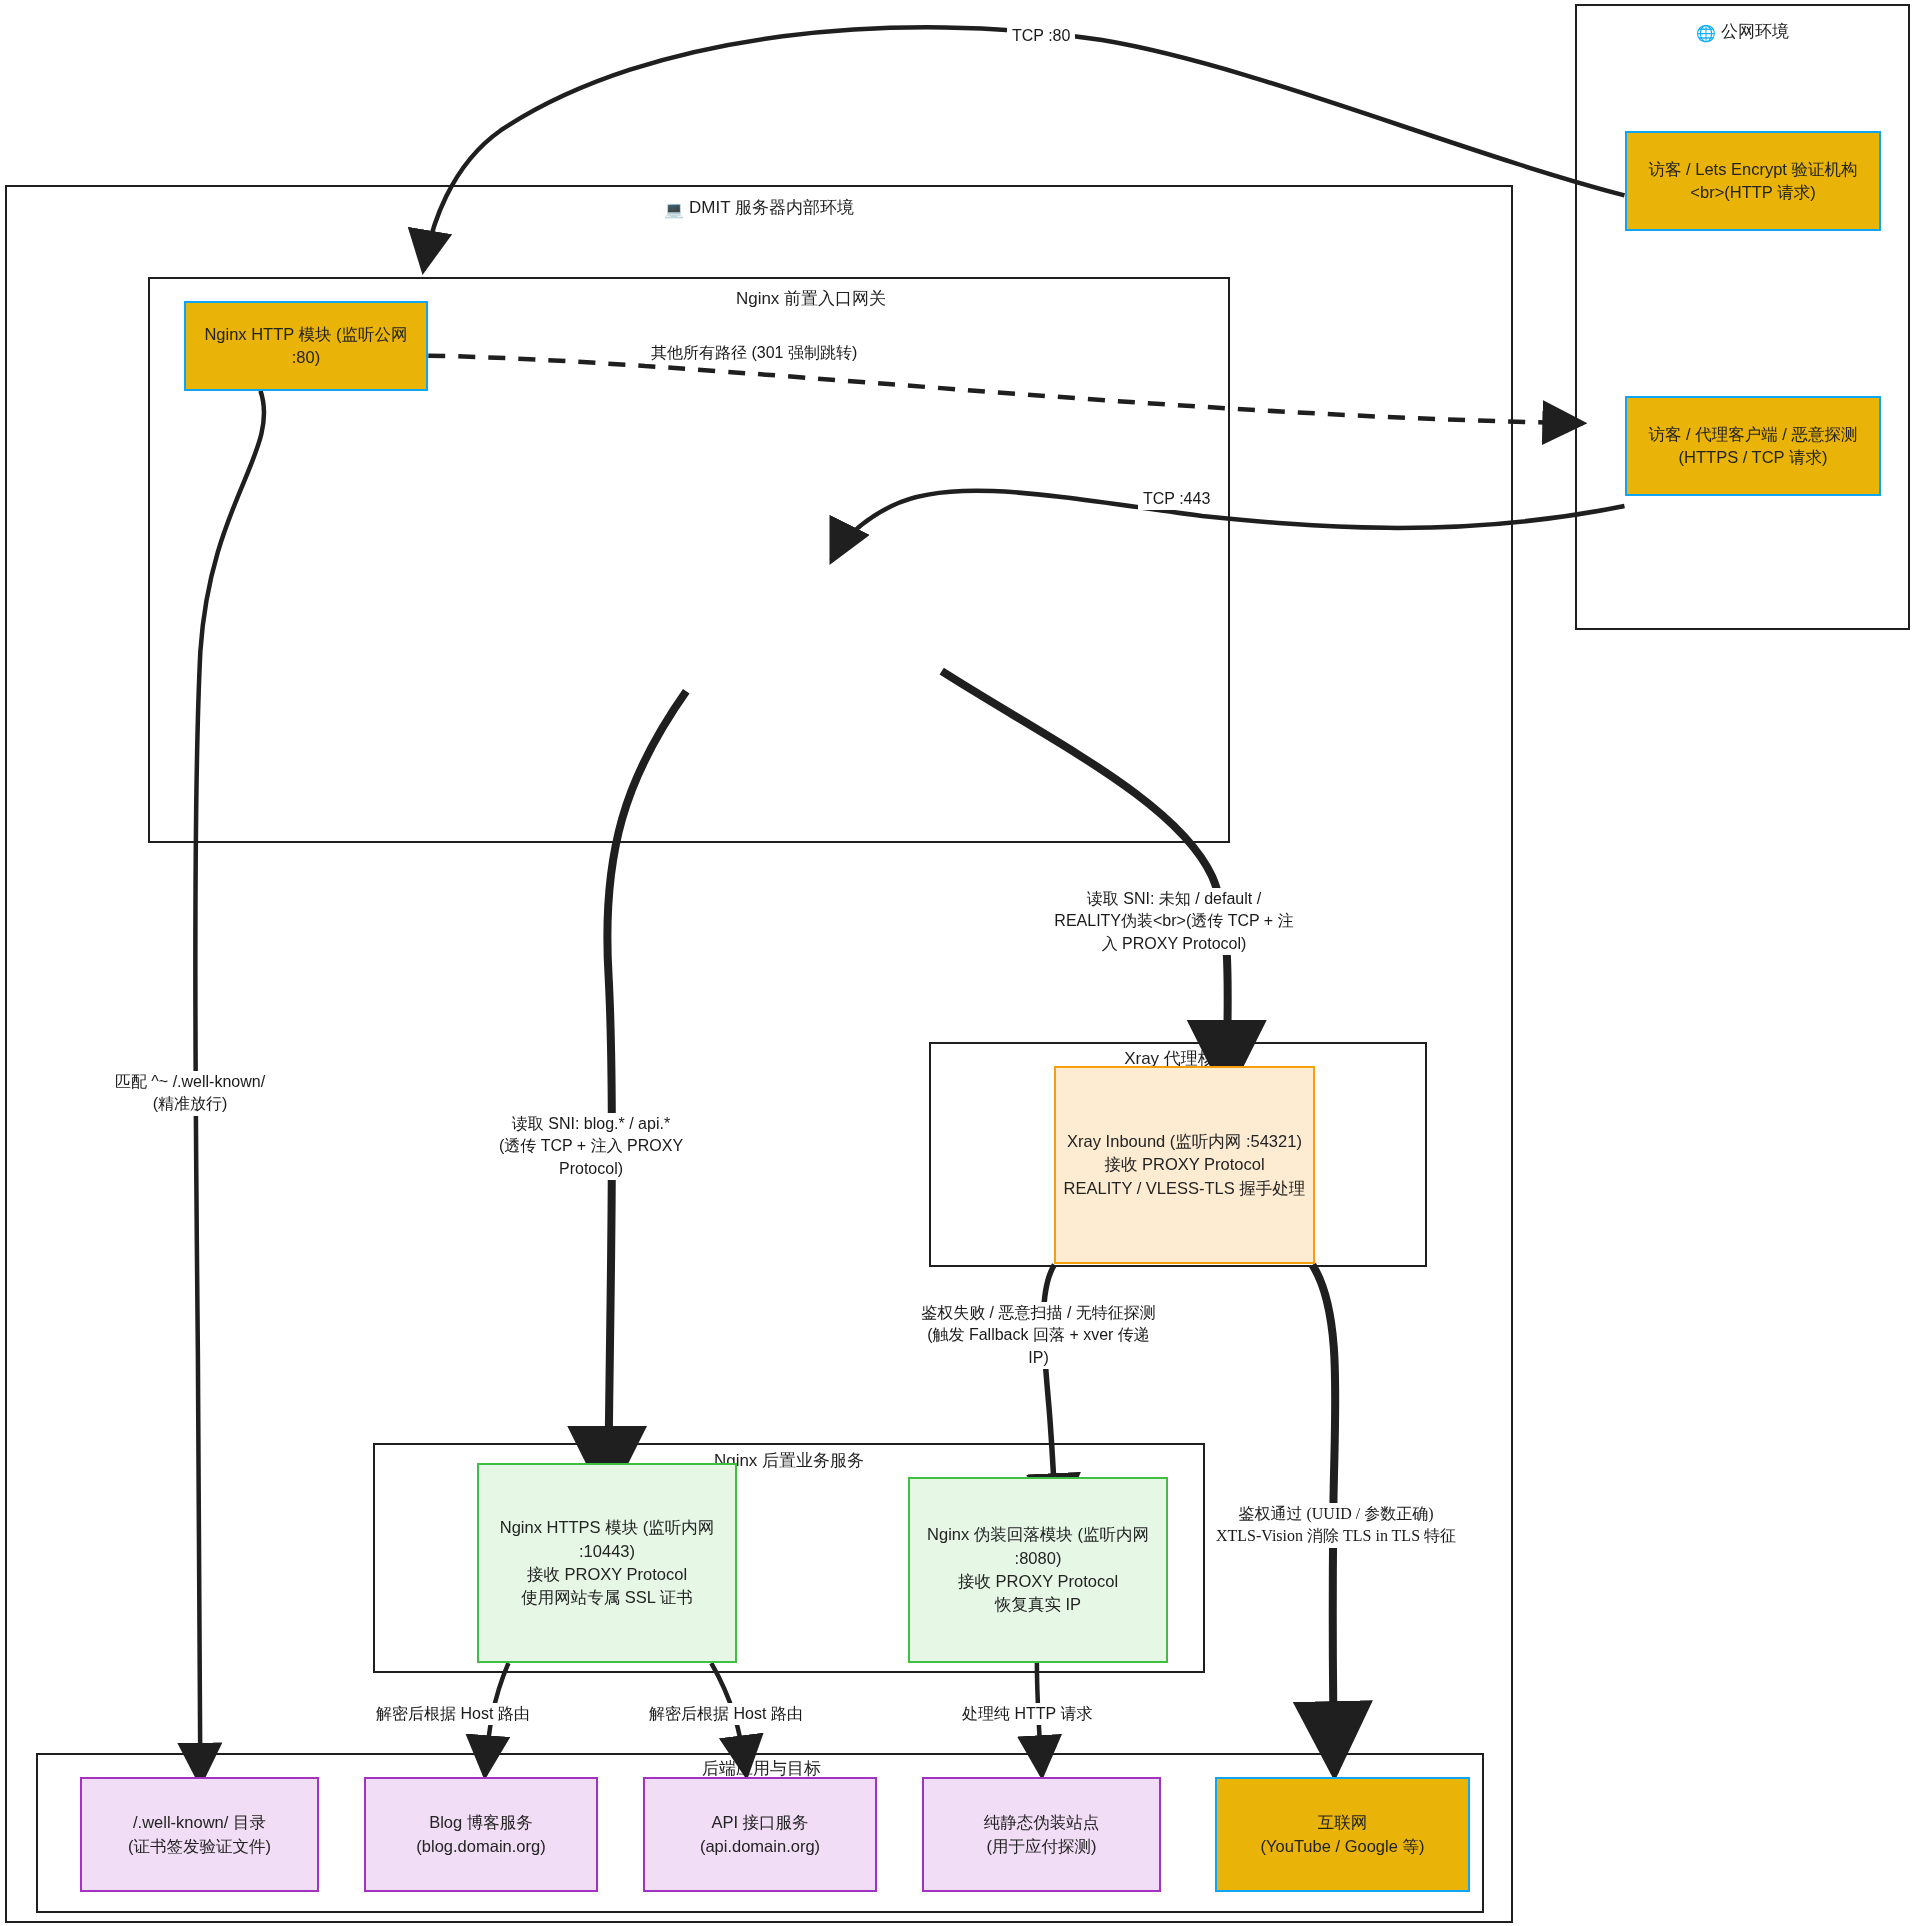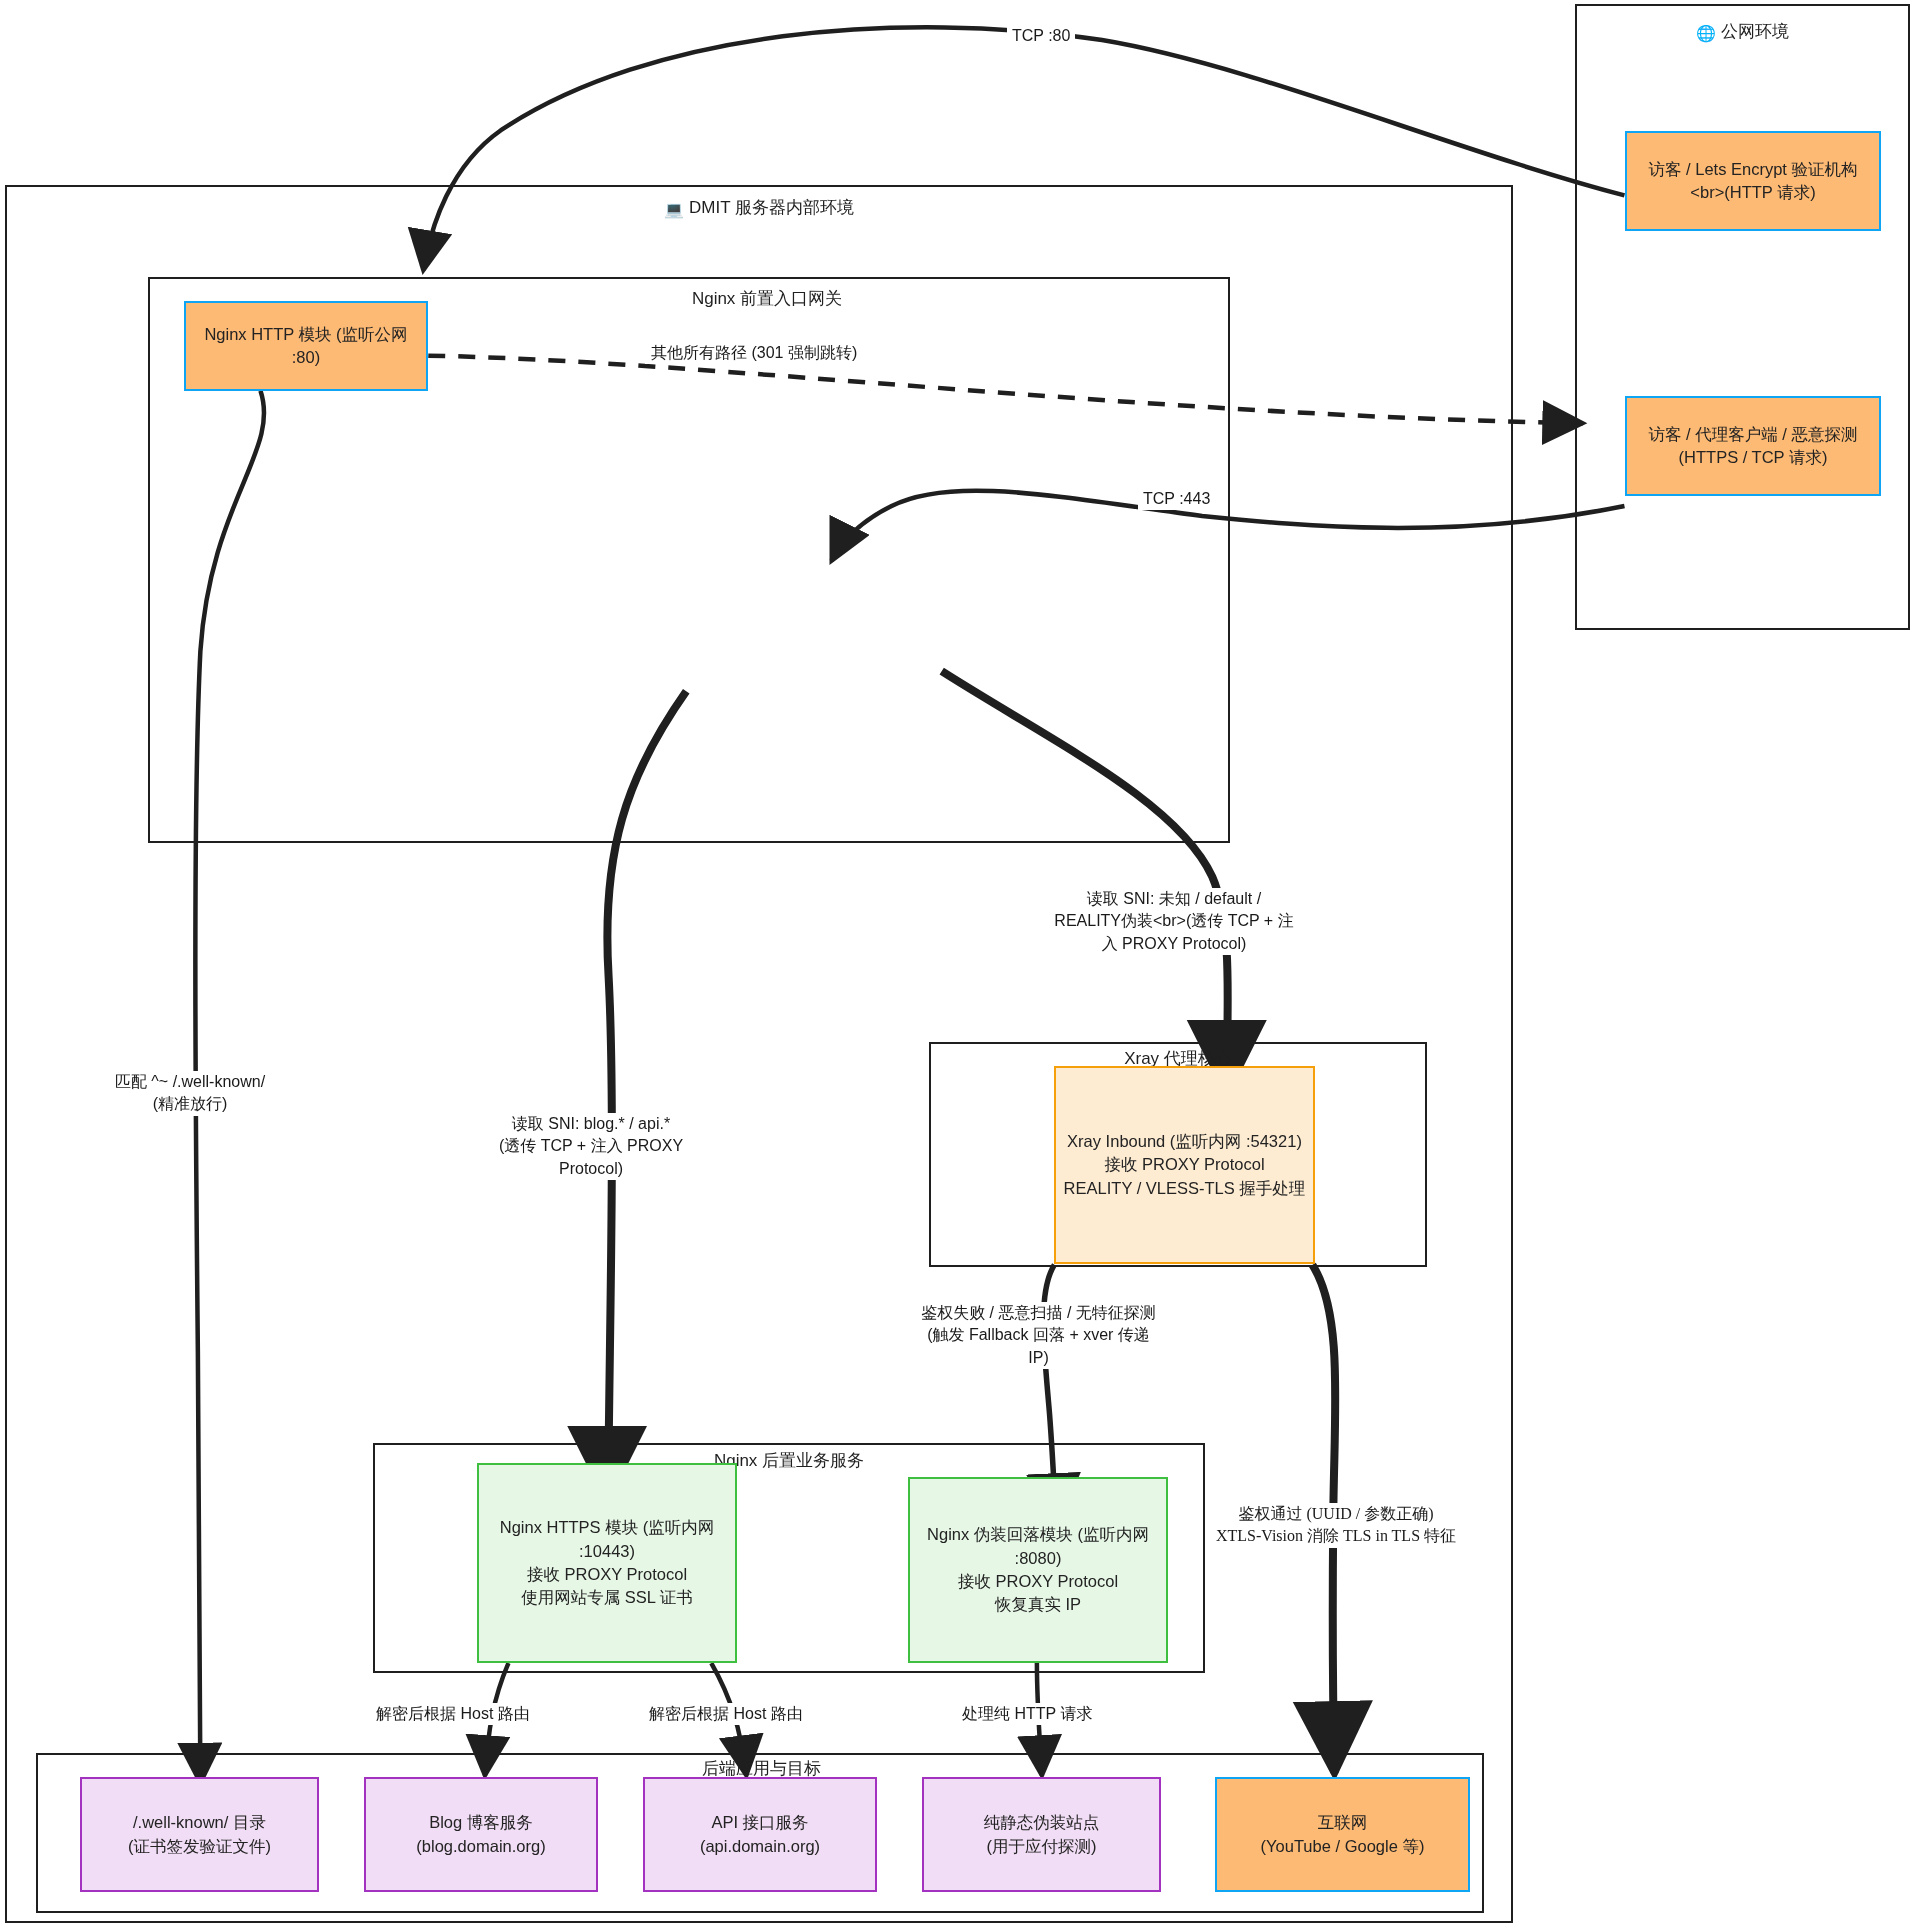--- a/index.html
+++ b/index.html
@@ -7,21 +7,21 @@
   #root{position:relative;width:1914px;height:1926px;overflow:hidden;background:#fff;}
   .svg-layer{position:absolute;left:0;top:0;width:1914px;height:1926px;pointer-events:none;}
 
   
   .container{position:absolute;border:2.5px solid #1f1f1f;background:transparent;box-sizing:border-box;}
   .container-title{position:absolute;font-size:17px;color:#1f1f1f;white-space:nowrap;text-align:center;}
 
   
   .node{position:absolute;box-sizing:border-box;display:flex;align-items:center;justify-content:center;
         text-align:center;font-size:16.5px;line-height:1.42;color:#232323;padding:5px 7px;}
-  .node-blue{background:#fdba74;border:2.5px solid #0ea5f5;text-align:center;}
+  .node-blue{background:#eab308;border:2.5px solid #0ea5f5;text-align:center;}
   .node-orange{background:#fdebd2;border:2.5px solid #f59f0b;}
   .node-green{background:#e6f7e6;border:2.5px solid #3fbf3f;}
   .node-purple{background:#f1ddf5;border:2.5px solid #a432c0;}
 
   
   .elabel{position:absolute;font-size:16px;line-height:1.40;color:#1a1a1a;text-align:center;
           background:#ffffff;white-space:nowrap;}
   .elabel.multi{white-space:normal;}
 
   .gicon{display:inline-block;vertical-align:-2px;margin-right:5px;font-size:16px;}
@@ -68,21 +68,21 @@
   <div class="container-title" style="left:1575px;top:20px;width:335px;">
     <span class="gicon">🌐</span><span>公网环境</span>
   </div>
 
   <div class="container" style="left:5px;top:185px;width:1508px;height:1738px;"></div>
   <div class="container-title" style="left:506px;top:196px;width:506px;">
     <span class="gicon">💻</span><span>DMIT 服务器内部环境</span>
   </div>
 
   <div class="container" style="left:148px;top:277px;width:1082px;height:566px;"></div>
-  <div class="container-title" style="left:148px;top:287px;width:1238px;">Nginx 前置入口网关</div>
+  <div class="container-title" style="left:148px;top:287px;width:1238px;padding-left:44px;">Nginx 前置入口网关</div>
 
   <div class="container" style="left:929px;top:1042px;width:498px;height:225px;"></div>
   <div class="container-title" style="left:929px;top:1047px;width:498px;">Xray 代理核心</div>
 
   <div class="container" style="left:373px;top:1443px;width:832px;height:230px;"></div>
   <div class="container-title" style="left:373px;top:1449px;width:832px;">Nginx 后置业务服务</div>
 
   <div class="container" style="left:36px;top:1753px;width:1448px;height:160px;"></div>
   <div class="container-title" style="left:551px;top:1757px;width:421px;">后端应用与目标</div>
 

